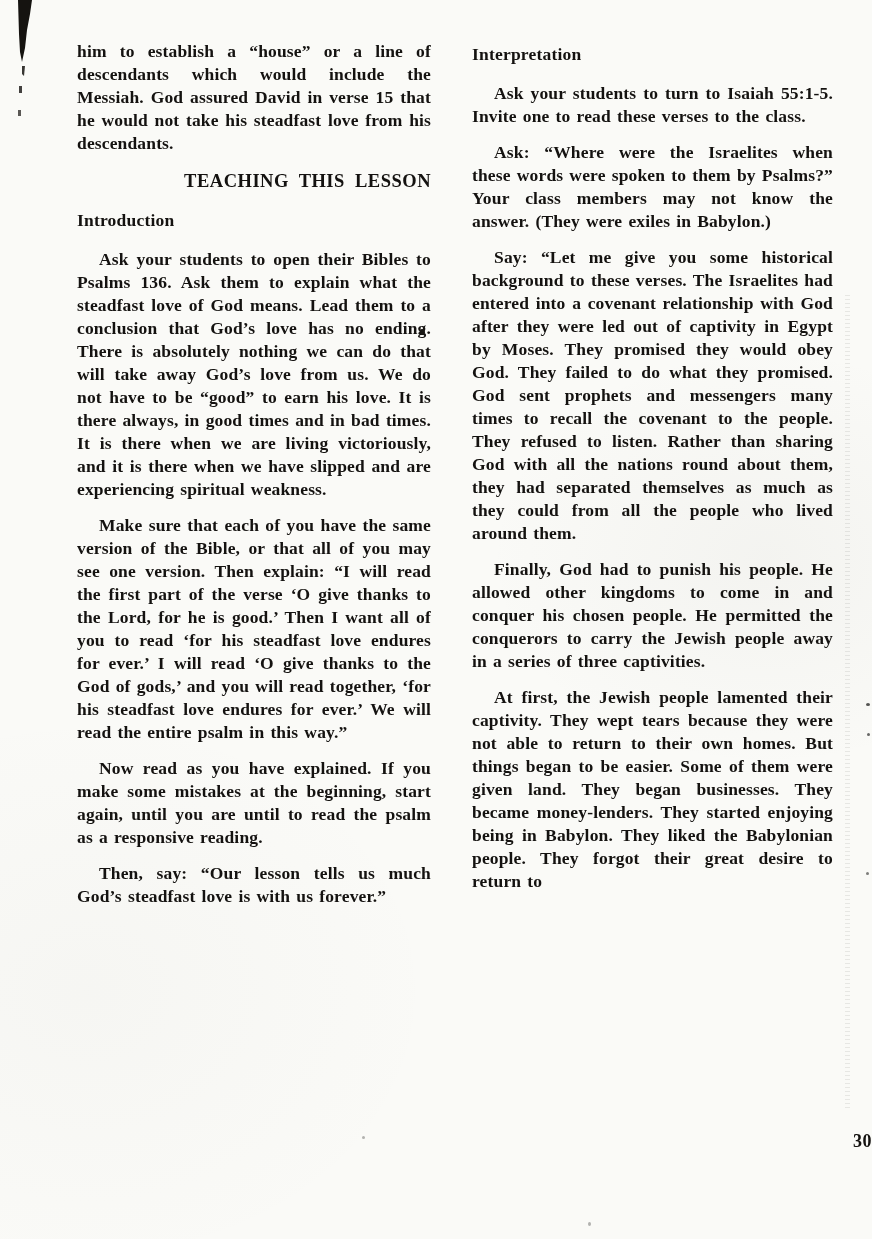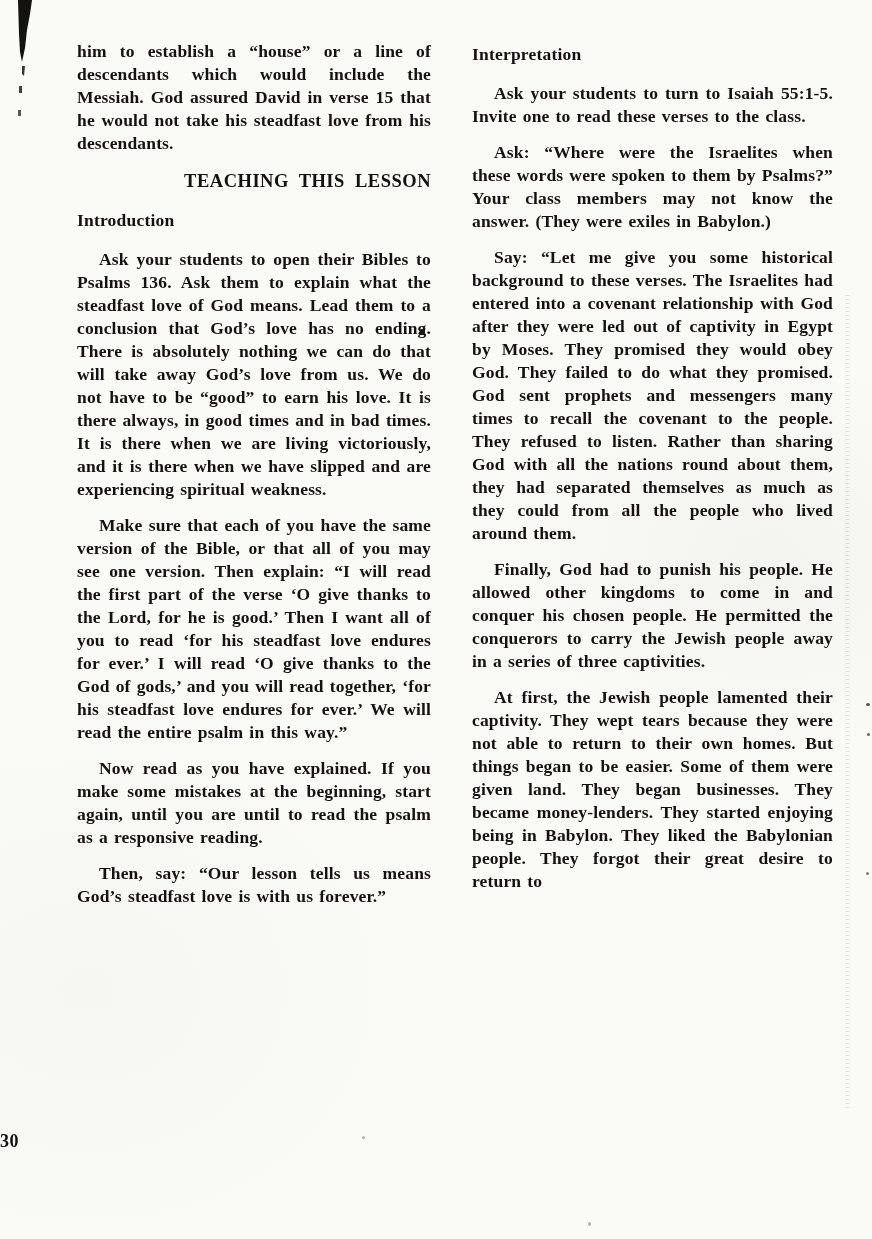--- a/index.html
+++ b/index.html
@@ -43,21 +43,21 @@
     margin: 0 0 16px 0;
     letter-spacing: 0.2px;
     text-align: left;
   }
   .col-right h3.sub-heading { margin-top: 3px; }
   .folio {
     position: absolute;
     top: 1131px;
     left: 0;
     right: 0;
-    text-align: left;
+    text-align: right;
     font-size: 18px;
     font-weight: 700;
     letter-spacing: 0.5px;
   }
   
   .artifact { position: absolute; pointer-events: none; }
   .ink-blob-topleft { left: 10px; top: 0; }
   .speck {
     background: #2a2a28;
     border-radius: 50%;
@@ -93,21 +93,21 @@
   <div class="col col-left">
     <p class="no-indent">him to establish a “house” or a line of descendants which would include the Messiah. God assured David in verse 15 that he would not take his steadfast love from his descendants.</p>
 
     <h2 class="section-heading">TEACHING THIS LESSON</h2>
 
     <h3 class="sub-heading">Introduction</h3>
 
     <p>Ask your students to open their Bibles to Psalms 136. Ask them to explain what the steadfast love of God means. Lead them to a conclusion that God’s love has no ending. There is absolutely nothing we can do that will take away God’s love from us. We do not have to be “good” to earn his love. It is there always, in good times and in bad times. It is there when we are living victoriously, and it is there when we have slipped and are experiencing spiritual weakness.</p>
     <p>Make sure that each of you have the same version of the Bible, or that all of you may see one version. Then explain: “I will read the first part of the verse ‘O give thanks to the Lord, for he is good.’ Then I want all of you to read ‘for his steadfast love endures for ever.’ I will read ‘O give thanks to the God of gods,’ and you will read together, ‘for his steadfast love endures for ever.’ We will read the entire psalm in this way.”</p>
     <p>Now read as you have explained. If you make some mistakes at the beginning, start again, until you are until to read the psalm as a responsive reading.</p>
-    <p>Then, say: “Our lesson tells us means God’s steadfast love is with us forever.”</p>
+    <p>Then, say: “Our lesson tells us much God’s steadfast love is with us forever.”</p>
   </div>
 
   <div class="col col-right">
     <h3 class="sub-heading">Interpretation</h3>
 
     <p>Ask your students to turn to Isaiah 55:1-5. Invite one to read these verses to the class.</p>
     <p>Ask: “Where were the Israelites when these words were spoken to them by Psalms?” Your class members may not know the answer. (They were exiles in Babylon.)</p>
     <p>Say: “Let me give you some historical background to these verses. The Israelites had entered into a covenant relationship with God after they were led out of captivity in Egypt by Moses. They promised they would obey God. They failed to do what they promised. God sent prophets and messengers many times to recall the covenant to the people. They refused to listen. Rather than sharing God with all the nations round about them, they had separated themselves as much as they could from all the people who lived around them.</p>
     <p>Finally, God had to punish his people. He allowed other kingdoms to come in and conquer his chosen people. He permitted the conquerors to carry the Jewish people away in a series of three captivities.</p>
     <p>At first, the Jewish people lamented their captivity. They wept tears because they were not able to return to their own homes. But things began to be easier. Some of them were given land. They began businesses. They became money-lenders. They started enjoying being in Babylon. They liked the Babylonian people. They forgot their great desire to return to</p>

